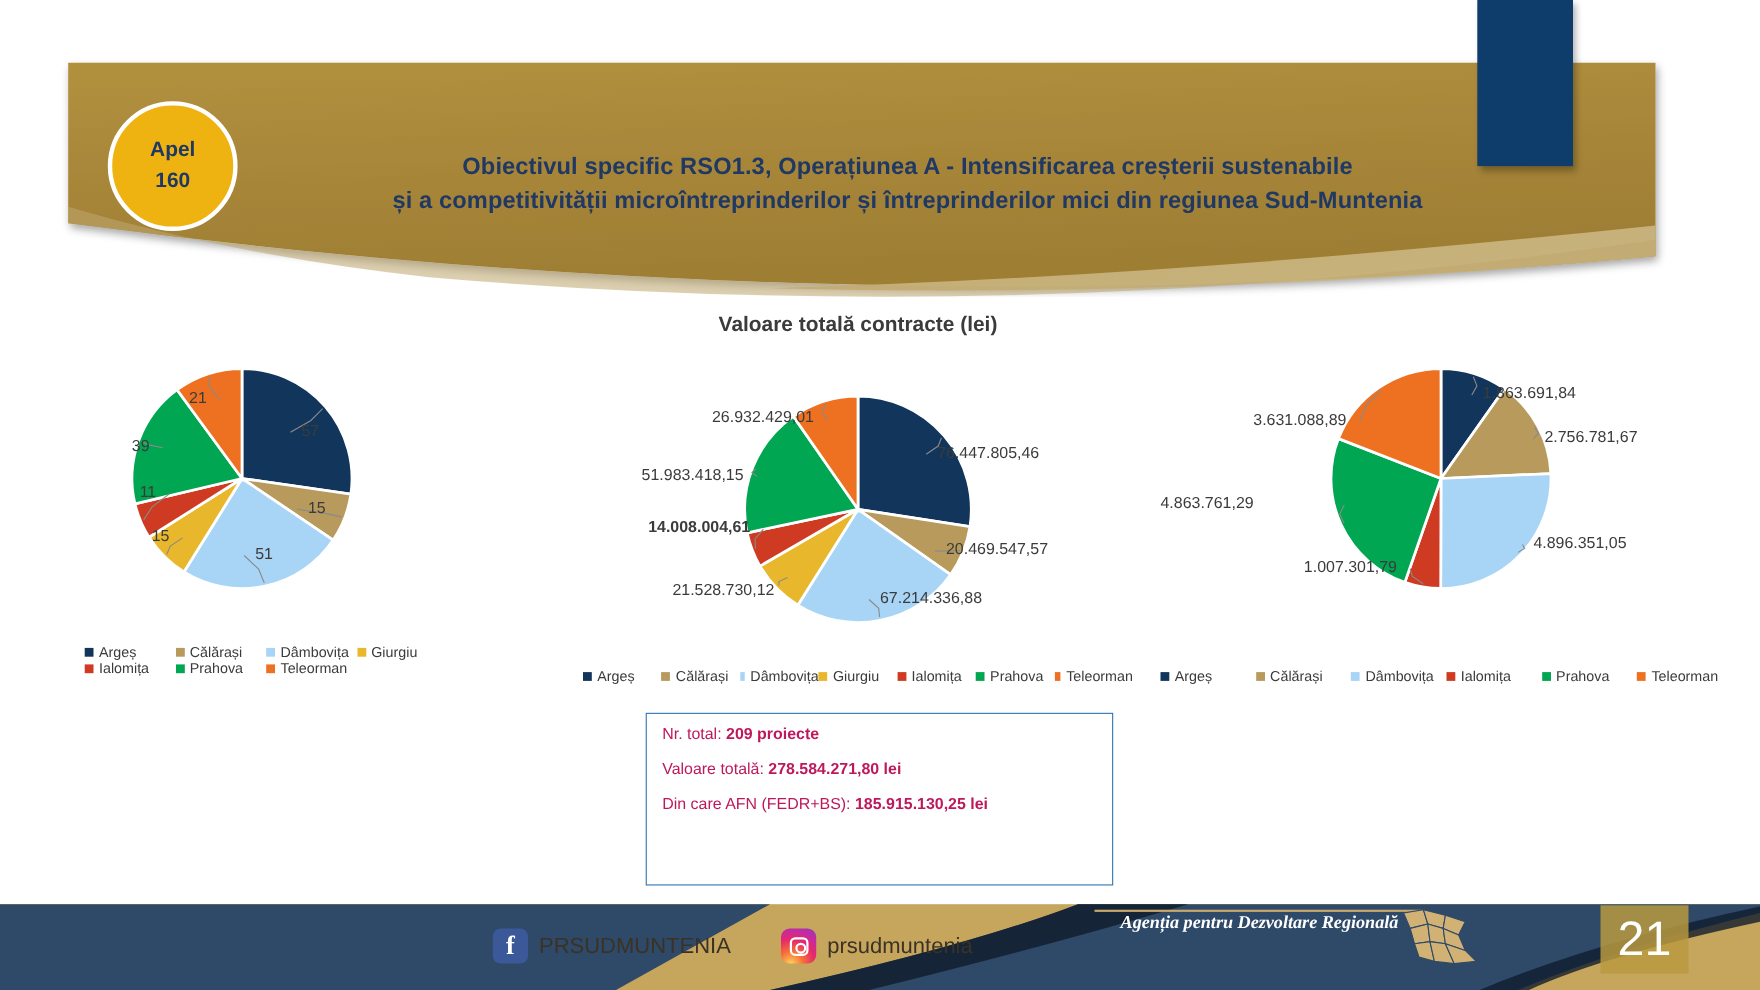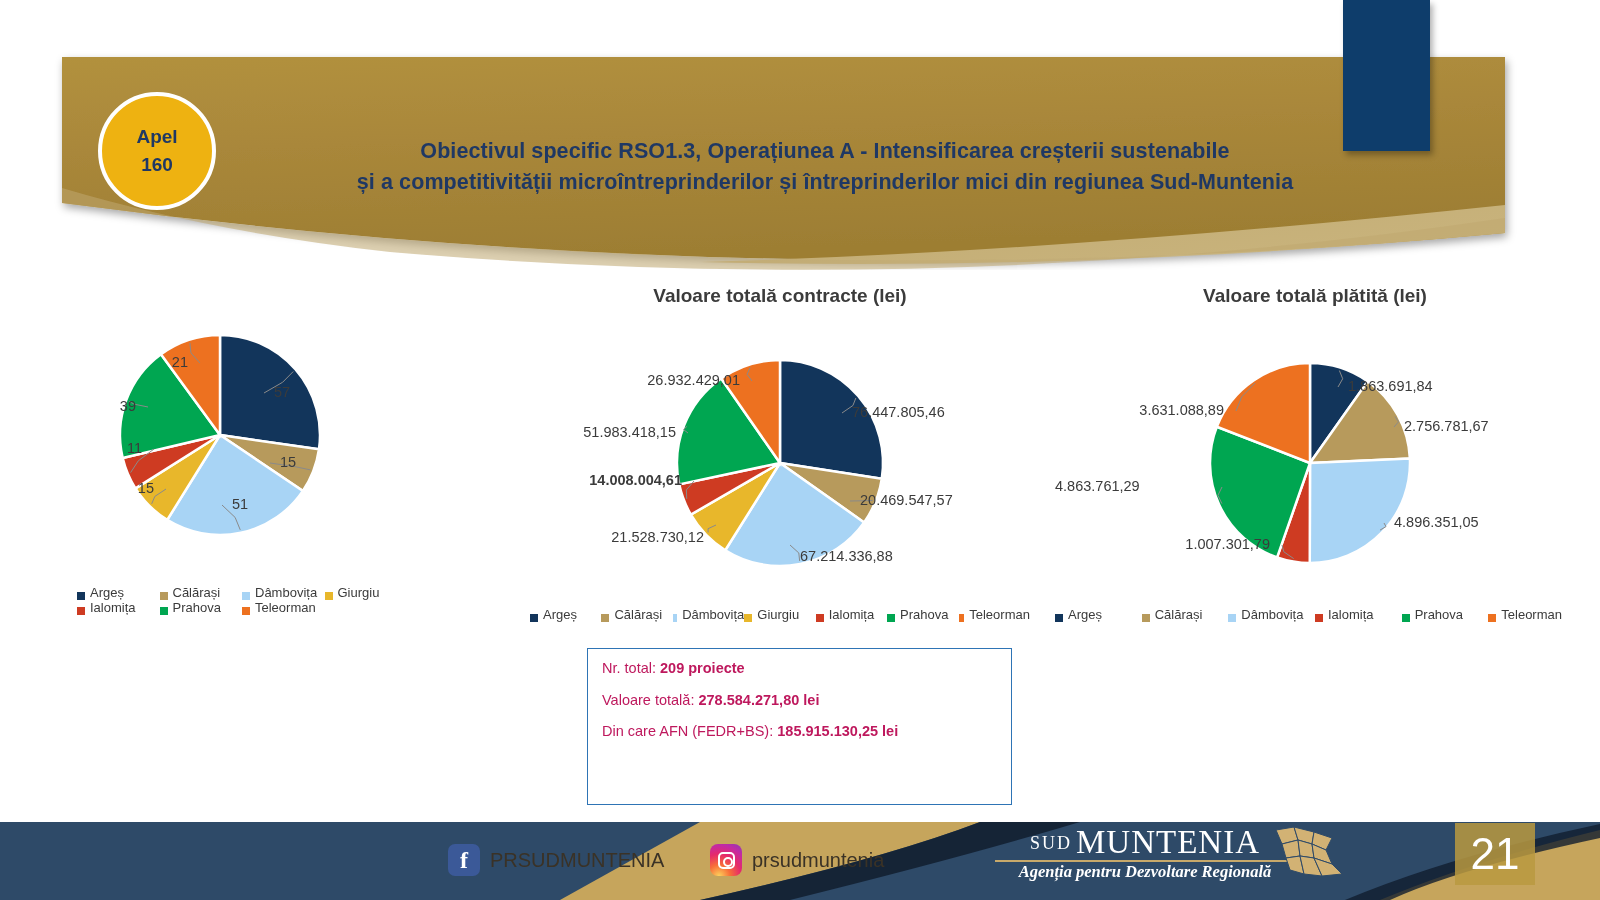--- a/index.html
+++ b/index.html
@@ -46,21 +46,21 @@
   }
   .pie-area { position:relative; }
   .pie-area svg { display:block; }
   .lbl {
     position:absolute; font-size:14.5px; color:#3b3b3b; white-space:nowrap;
     line-height:1;
   }
   .legend {
     position:absolute; display:flex; flex-wrap:wrap; font-size:13px; color:#3b3b3b;
   }
-  .legend .li { display:flex; align-items:flex-end; white-space:nowrap; }
+  .legend .li { display:flex; align-items:center; white-space:nowrap; }
   .legend .sw { width:8px; height:8px; margin-right:5px; display:inline-block; }
 
   
   .summary {
     position:absolute; left:587px; top:648px; width:425px; height:157px;
     border:1px solid #2e74b5; background:#ffffff;
     padding:12px 0 0 14px;
   }
   .summary .row {
     font-size:14.5px; color:#be185d; margin-bottom:17px; line-height:1;
@@ -225,21 +225,21 @@
             <polyline points="325.8528567612319,84.97421879623411 322.92642838061596,92.48710939811706 312,100" fill="none" stroke="#8a8a8a" stroke-width="1"></polyline>
             <polyline points="342.6248761840659,187.4518412349307 335.31243809203295,187.72592061746536 320,188" fill="none" stroke="#8a8a8a" stroke-width="1"></polyline>
             <polyline points="269.62816105444875,247.96296950185115 268.8140805272244,239.98148475092557 260,232" fill="none" stroke="#8a8a8a" stroke-width="1"></polyline>
             <polyline points="178.11974175536687,219.39190568564067 178.05987087768344,215.69595284282033 186,212" fill="none" stroke="#8a8a8a" stroke-width="1"></polyline>
             <polyline points="156.74459158449235,185.85299012993016 156.37229579224618,176.92649506496508 164,168" fill="none" stroke="#8a8a8a" stroke-width="1"></polyline>
             <polyline points="157.11173416620667,113.20627539388622 153.55586708310335,116.60313769694311 158,120" fill="none" stroke="#8a8a8a" stroke-width="1"></polyline>
             <polyline points="220.12002185039057,54.66273023744144 217.0600109251953,61.33136511872072 222,68" fill="none" stroke="#8a8a8a" stroke-width="1"></polyline>
           </svg>
           <div class="lbl" style="top: 92px; left: 322px;">76.447.805,46</div>
           <div class="lbl" style="top: 180px; left: 330px;">20.469.547,57</div>
-          <div class="lbl" style="top: 224px; left: 270px; margin-top: 12px;">67.214.336,88</div>
+          <div class="lbl" style="top: 224px; left: 270px;">67.214.336,88</div>
           <div class="lbl" style="top: 217px; left: 0px; width: 174px; text-align: right;">21.528.730,12</div>
           <div class="lbl" style="top: 160px; left: 0px; width: 152px; text-align: right; font-weight: bold;">14.008.004,61</div>
           <div class="lbl" style="top: 112px; left: 0px; width: 146px; text-align: right;">51.983.418,15</div>
           <div class="lbl" style="top: 60px; left: 0px; width: 210px; text-align: right;">26.932.429,01</div>
         </div>
         <div class="legend" style="top: 322px; left: 0px; width: 500px;">
           <span class="li" style="width: 71.4286px;">
             <span class="sw" style="background: rgb(18, 53, 91);"></span>
             <span>Argeș</span>
           </span>
@@ -263,21 +263,20 @@
             <span class="sw" style="background: rgb(0, 166, 81);"></span>
             <span>Prahova</span>
           </span>
           <span class="li" style="width: 71.4286px;">
             <span class="sw" style="background: rgb(237, 113, 32);"></span>
             <span>Teleorman</span>
           </span>
         </div>
       </div>
     <div class="chart-block" id="chart2" style="left: 1055px; width: 520px; position: absolute;">
-        <div class="chart-title">Valoare totală plătită (lei)</div>
         <div class="pie-area" style="height: 290px;">
           <svg width="520" height="290">
             <path d="M255,150 L255,50 A100,100 0 0 1 312.75274325369764,68.36287213116523 Z" fill="#12355b" stroke="#ffffff" stroke-width="2.5"></path>
             <path d="M255,150 L312.75274325369764,68.36287213116523 A100,100 0 0 1 354.9016337198958,145.5656364497512 Z" fill="#b79a5c" stroke="#ffffff" stroke-width="2.5"></path>
             <path d="M255,150 L354.9016337198958,145.5656364497512 A100,100 0 0 1 254.7576354555535,249.99970629670668 Z" fill="#a8d4f5" stroke="#ffffff" stroke-width="2.5"></path>
             <path d="M255,150 L254.7576354555535,249.99970629670668 A100,100 0 0 1 222.10420452610185,244.43445684780244 Z" fill="#ce3b22" stroke="#ffffff" stroke-width="2.5"></path>
             <path d="M255,150 L222.10420452610185,244.43445684780244 A100,100 0 0 1 161.81127955548192,113.72518253783404 Z" fill="#00a651" stroke="#ffffff" stroke-width="2.5"></path>
             <path d="M255,150 L161.81127955548192,113.72518253783404 A100,100 0 0 1 254.99999999999997,50 Z" fill="#ed7120" stroke="#ffffff" stroke-width="2.5"></path>
             <polyline points="284.3918580462459,57.56018887627836 287.69592902312297,65.78009443813917 283,74" fill="none" stroke="#8a8a8a" stroke-width="1"></polyline>
             <polyline points="340.1381126258665,103.51880188177938 343.56905631293324,108.75940094088969 339,114" fill="none" stroke="#8a8a8a" stroke-width="1"></polyline>
@@ -358,24 +357,20 @@
 
     <div class="social" style="left:710px; top:24px;">
       <span class="ig-icon">
           <span class="ring"></span>
         </span>
       <span>prsudmuntenia</span>
     </div>
   </div>
 
   <div class="brand">
-    <div class="l1">
-      <span class="sud">SUD</span>
-      <span class="mnt">MUNTENIA</span>
-    </div>
     <div class="rule"></div>
     <div class="l2">Agenția pentru Dezvoltare Regională</div>
   </div>
 
   <svg class="brand-map" viewBox="0 0 78 62">
     <g fill="#d2b274" stroke="#2e4a68" stroke-width="1">
       <path d="M6,6 L24,3 L28,16 L12,20 Z"></path>
       <path d="M24,3 L44,8 L42,20 L28,16 Z"></path>
       <path d="M44,8 L62,14 L56,26 L42,20 Z"></path>
       <path d="M12,20 L28,16 L30,32 L16,34 Z"></path>

